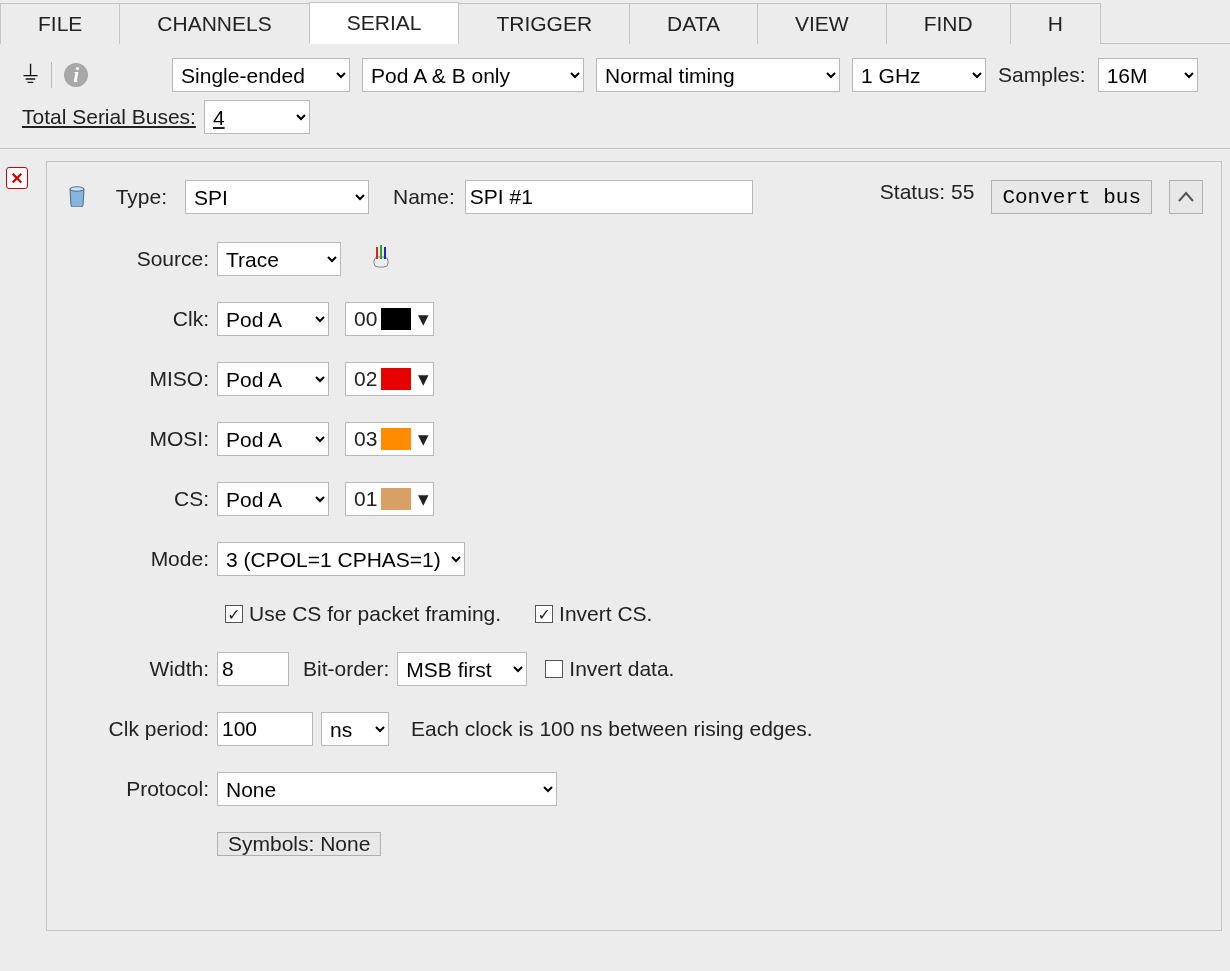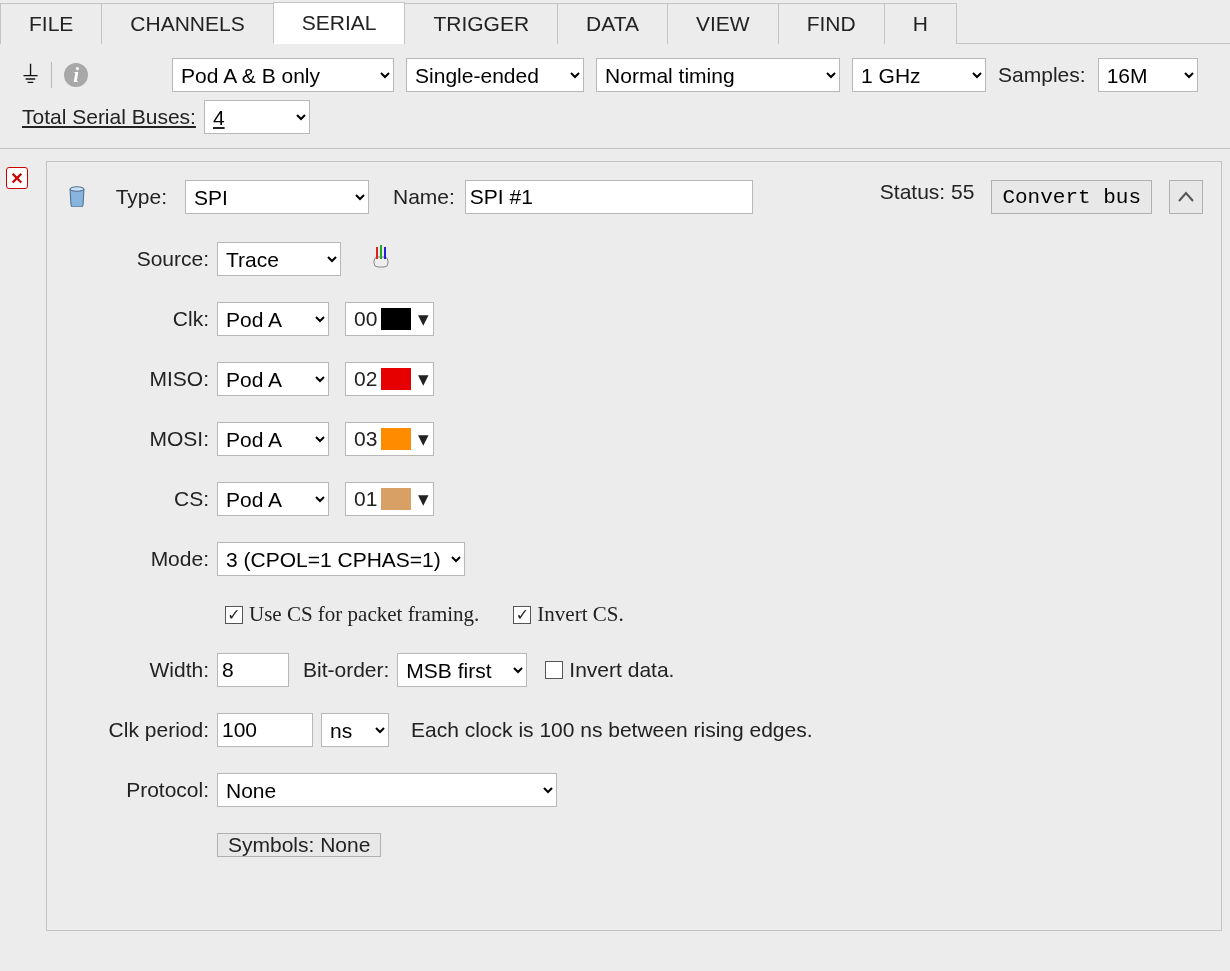--- a/index.html
+++ b/index.html
@@ -35,21 +35,21 @@
 
   
   .tabs {
     display: flex;
     align-items: flex-end;
     height: 44px;
     background: #ececec;
     border-bottom: 1px solid #c4c4c4;
   }
   .tab {
-    padding: 8px 28px;
+    padding: 8px 37px;
     border: 1px solid #c4c4c4;
     border-bottom: none;
     background: #ececec;
     position: relative;
     top: 1px;
     margin-right: -1px;
     cursor: pointer;
     white-space: nowrap;
   }
   .tab.active {
@@ -169,21 +169,21 @@
     width:18px; height:18px;
     border:1px solid #555;
     display:inline-flex;
     align-items:center; justify-content:center;
     font-size:16px;
     margin-right:6px;
     background:#fff;
     cursor:pointer;
   }
   .chk.checked::after { content:"✓"; color:#222; }
-  .indent { margin-left: 160px; font-family: Liberation Serif, serif; }
+  .indent { margin-left: 160px; }
   .pill-btn {
     border:1px solid #b0b0b0;
     background:#e8e8e8;
     padding:2px 10px;
     height:24px;
     display:inline-flex;
     align-items:center;
     cursor:default;
   }
 </style>
@@ -199,25 +199,25 @@
   <div class="tab">VIEW</div>
   <div class="tab">FIND</div>
   <div class="tab">H</div>
 </div>
 
 <div class="toolbar1">
   <span class="plug-icon">⏚</span>
   <span class="vsep"></span>
   <span class="info-icon">i</span>
   <span style="width:60px"></span>
+  <select style="width:178px">
+    <option>Single-ended</option>
+  </select>
   <select style="width:222px">
     <option>Pod A &amp; B only</option>
-  </select>
-  <select style="width:178px">
-    <option>Single-ended</option>
   </select>
   <select style="width:244px">
     <option>Normal timing</option>
   </select>
   <select style="width:134px">
     <option>1 GHz</option>
   </select>
   <span>Samples:</span>
   <select style="width:100px">
     <option>16M</option>

